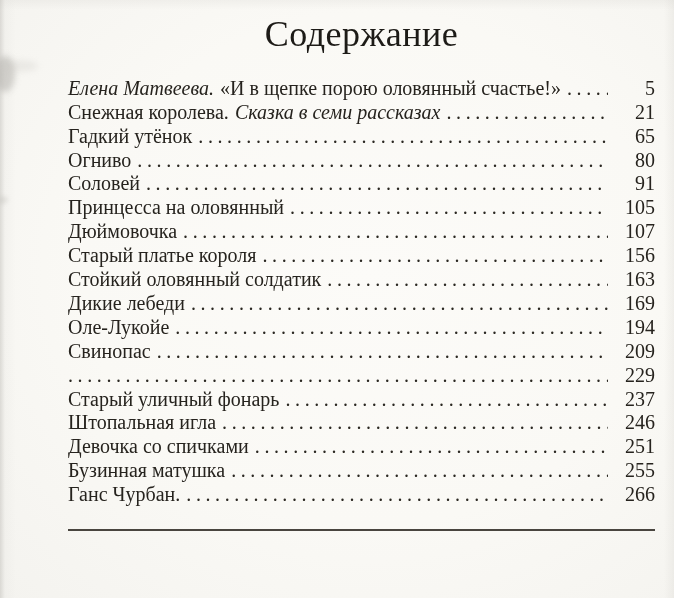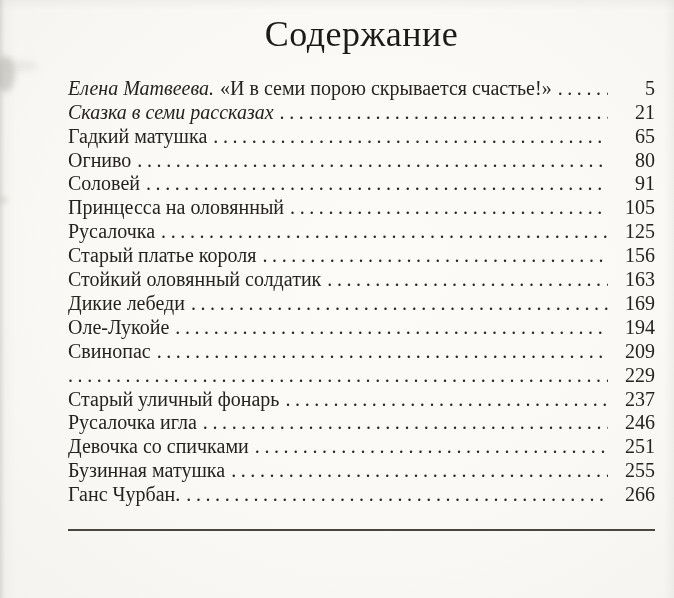--- a/index.html
+++ b/index.html
@@ -78,34 +78,35 @@
 <div class="page">
   <div class="artifact a1"></div>
   <div class="artifact a2"></div>
   <div class="artifact a3"></div>
 
   <div class="content">
     <h1 class="title">Содержание</h1>
     <div class="toc">
         <div class="toc-row">
     <span class="lead italic">Елена Матвеева.</span>
-    <span class="lead">«И в семи порою скрывается счастье!»</span>
+    <span class="lead">«И в щепке порою оловянный счастье!»</span>
     <span class="lead italic"></span>
     <span class="dots"></span>
     <span class="pagenum">5</span>
   </div>
         <div class="toc-row">
     <span class="lead italic"></span>
+    <span class="lead">Снежная королева.</span>
     <span class="lead italic">Сказка в семи рассказах</span>
     <span class="dots"></span>
     <span class="pagenum">21</span>
   </div>
         <div class="toc-row">
     <span class="lead italic"></span>
-    <span class="lead">Гадкий матушка</span>
+    <span class="lead">Гадкий утёнок</span>
     <span class="lead italic"></span>
     <span class="dots"></span>
     <span class="pagenum">65</span>
   </div>
         <div class="toc-row">
     <span class="lead italic"></span>
     <span class="lead">Огниво</span>
     <span class="lead italic"></span>
     <span class="dots"></span>
     <span class="pagenum">80</span>
@@ -119,24 +120,24 @@
   </div>
         <div class="toc-row">
     <span class="lead italic"></span>
     <span class="lead">Принцесса на оловянный</span>
     <span class="lead italic"></span>
     <span class="dots"></span>
     <span class="pagenum">105</span>
   </div>
         <div class="toc-row">
     <span class="lead italic"></span>
-    <span class="lead">Русалочка</span>
-    <span class="lead italic"></span>
-    <span class="dots"></span>
-    <span class="pagenum">125</span>
+    <span class="lead">Дюймовочка</span>
+    <span class="lead italic"></span>
+    <span class="dots"></span>
+    <span class="pagenum">107</span>
   </div>
         <div class="toc-row">
     <span class="lead italic"></span>
     <span class="lead">Старый платье короля</span>
     <span class="lead italic"></span>
     <span class="dots"></span>
     <span class="pagenum">156</span>
   </div>
         <div class="toc-row">
     <span class="lead italic"></span>
@@ -174,21 +175,21 @@
   </div>
         <div class="toc-row">
     <span class="lead italic"></span>
     <span class="lead">Старый уличный фонарь</span>
     <span class="lead italic"></span>
     <span class="dots"></span>
     <span class="pagenum">237</span>
   </div>
         <div class="toc-row">
     <span class="lead italic"></span>
-    <span class="lead">Русалочка игла</span>
+    <span class="lead">Штопальная игла</span>
     <span class="lead italic"></span>
     <span class="dots"></span>
     <span class="pagenum">246</span>
   </div>
         <div class="toc-row">
     <span class="lead italic"></span>
     <span class="lead">Девочка со спичками</span>
     <span class="lead italic"></span>
     <span class="dots"></span>
     <span class="pagenum">251</span>

